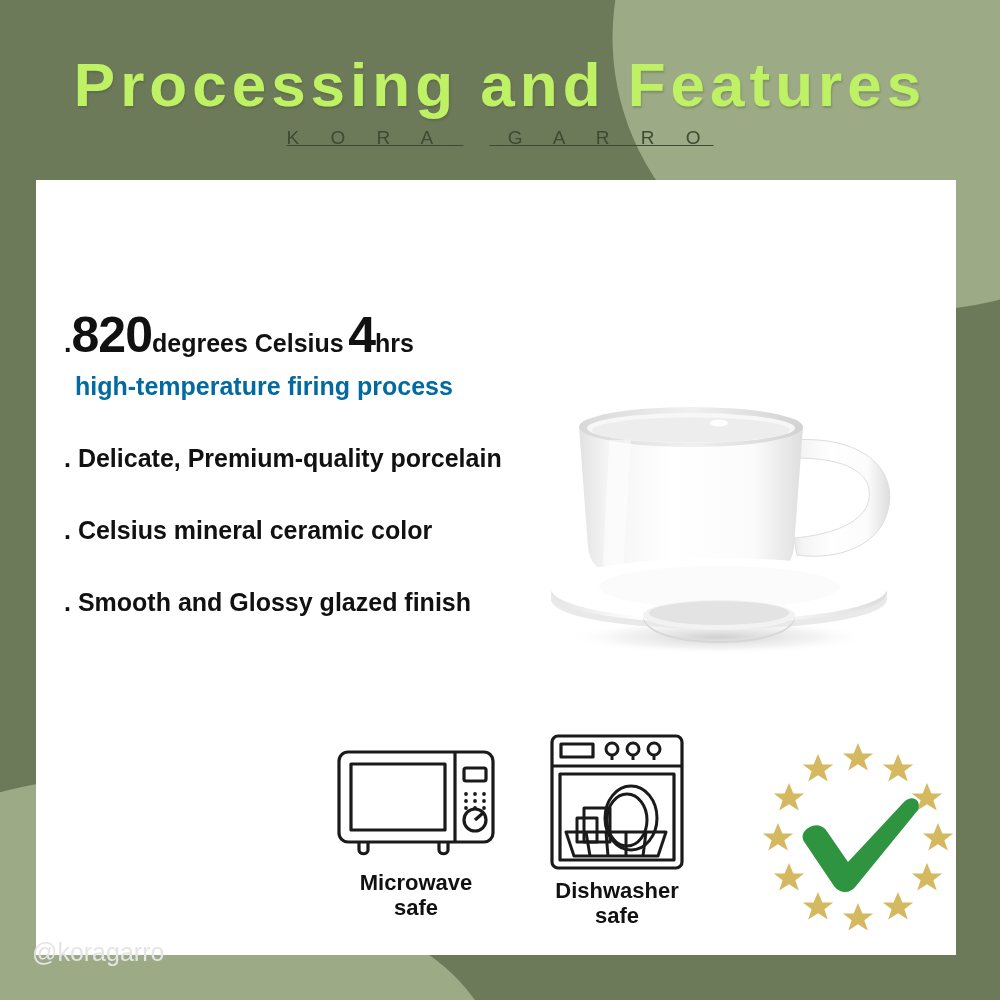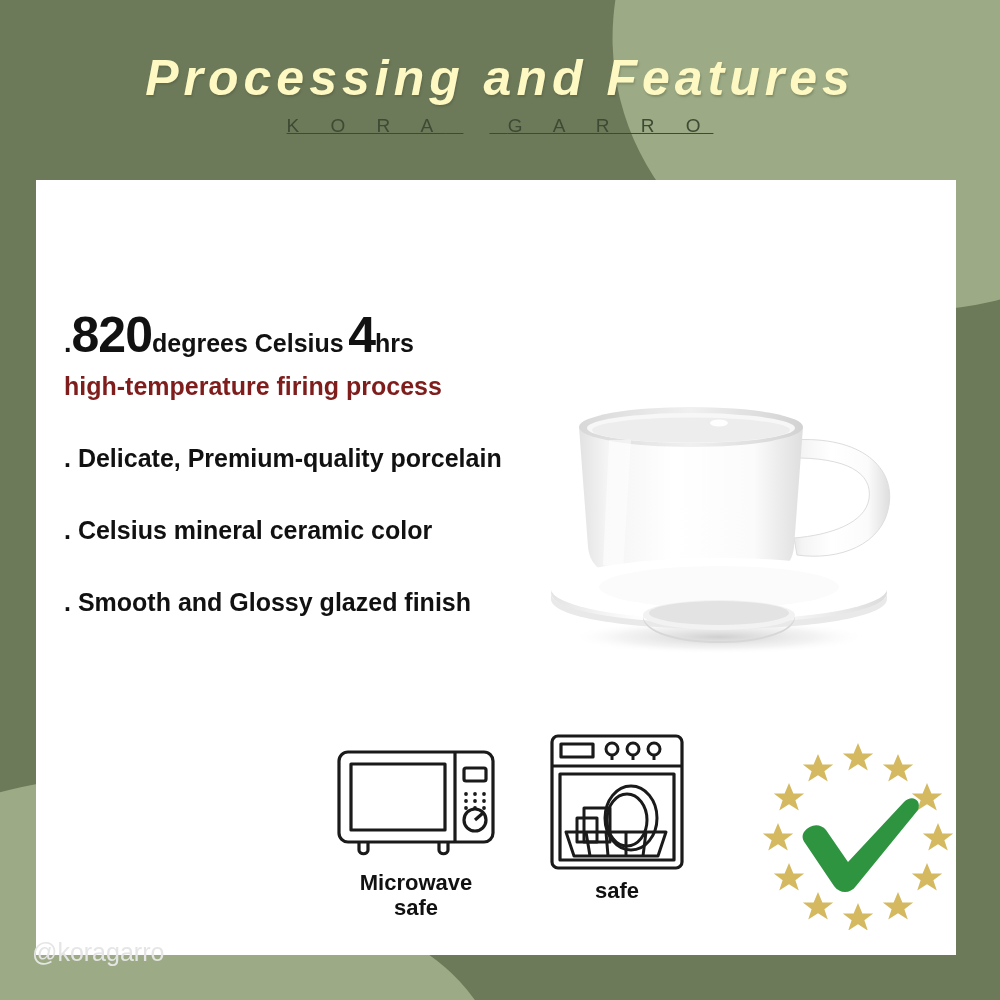--- a/index.html
+++ b/index.html
@@ -55,28 +55,27 @@
   
   .header {
     position: absolute;
     left: 0;
     top: 52px;
     width: 1000px;
     text-align: center;
     z-index: 5;
   }
   .page-title {
-    font-size: 50px;
-    font-weight: bold;
-    color: #fef9c3;
+    font-size: 62px;
+    font-weight: bold;
+    color: #bef264;
     letter-spacing: 5px;
     line-height: 1.05;
     white-space: nowrap;
     text-shadow: 1px 2px 2px rgba(60,70,45,0.28);
-    font-style: italic;
   }
   .brand-sub {
     margin-top: 10px;
     font-size: 19px;
     font-weight: normal;
     color: #3e4a33;
     letter-spacing: 13px;
     white-space: nowrap;
     text-decoration: underline;
   }
@@ -118,22 +117,23 @@
     font-weight: bold;
     letter-spacing: -1px;
   }
   .feat-small {
     font-size: 25px;
     font-weight: bold;
   }
   .feat-line2 {
     font-size: 25px;
     font-weight: bold;
-    color: #7f1d1d;
+    color: #0369a1;
     margin-top: 2px;
+    margin-left: 11px;
   }
   .bullet-row {
     font-size: 25px;
     font-weight: bold;
     color: #111111;
     margin-top: 43px;
     white-space: nowrap;
   }
   .bullet-row .dot {
     font-size: 25px;
@@ -339,20 +339,21 @@
             <path d="M42 78 L 68 78 L 68 112 L 42 112 Z"></path>
             <path d="M35 88 L 55 88 L 55 112 L 35 112 Z"></path>
             <path d="M24 102 L 124 102 L 116 126 L 32 126 Z"></path>
             <line x1="44" y1="102" x2="48" y2="126"></line>
             <line x1="64" y1="102" x2="66" y2="126"></line>
             <line x1="84" y1="102" x2="84" y2="126"></line>
             <line x1="104" y1="102" x2="101" y2="126"></line>
           </g>
         </svg>
         <div class="icon-label">
+          <div>Dishwasher</div>
           <div>safe</div>
         </div>
       </div>
 
       <div class="icon-cell eu">
         <svg width="196" height="190" viewBox="0 0 196 190">
           <g fill="#d4b961">
             <g transform="translate(98,18)">
               <polygon points="0,-15 4.4,-4.6 15.2,-4.6 6.4,2.2 9.8,12.6 0,6.2 -9.8,12.6 -6.4,2.2 -15.2,-4.6 -4.4,-4.6"></polygon>
             </g>

